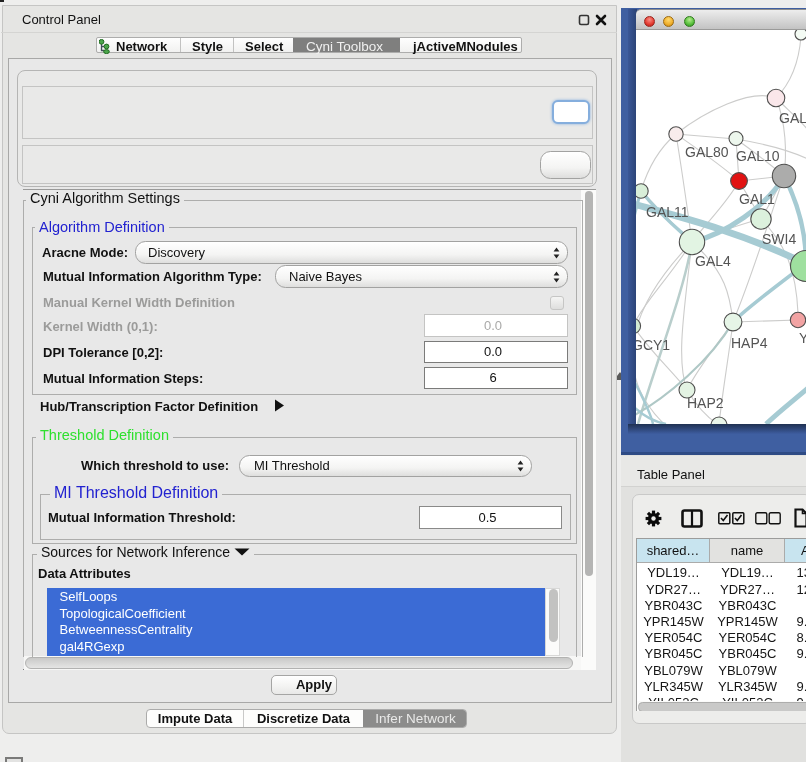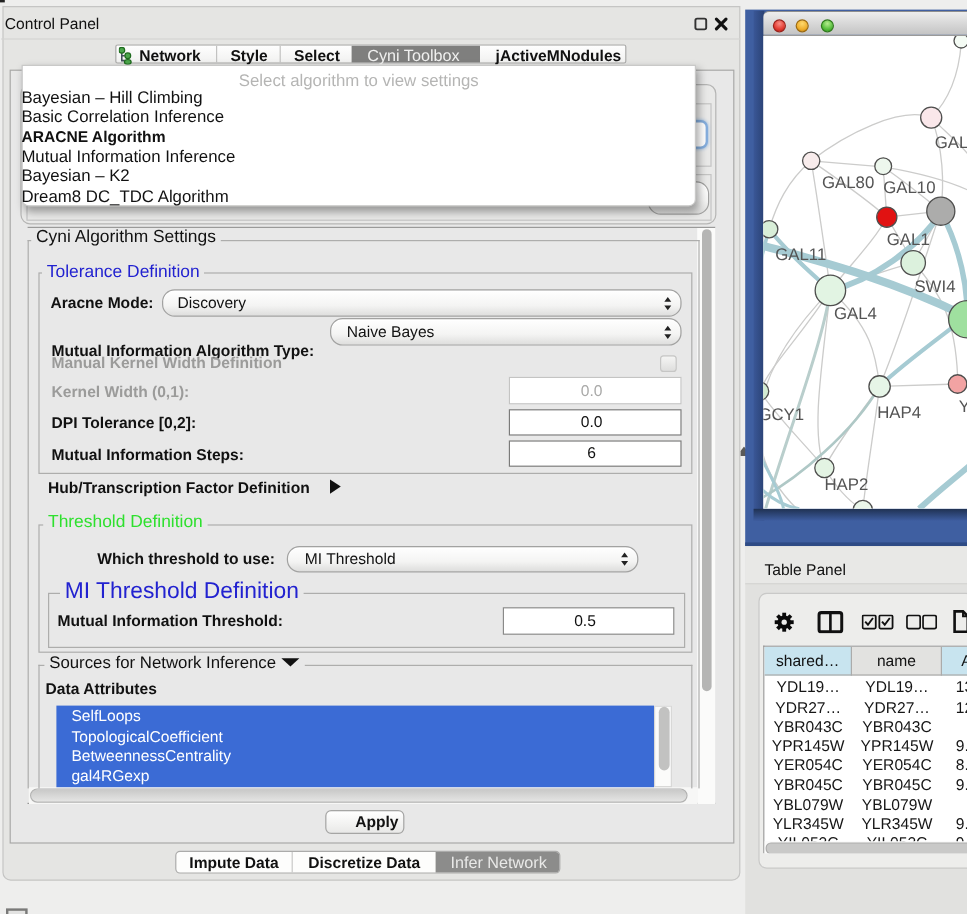--- a/index.html
+++ b/index.html
@@ -19,21 +19,21 @@
 .gt{position:absolute;background:#E8E8E8;padding:0 4px;white-space:nowrap;line-height:14px;}
 </style>
 </head>
 <body>
 <div id="page">
 
 <div class="abs" style="left:0;top:0;width:4px;height:2px;background:#222;"></div>
 
 <div class="abs" style="left:2px;top:5px;width:615px;height:729px;background:#E5E5E3;
   border:1px solid #C5C5C4;border-radius:0 0 7px 7px;box-sizing:border-box;"></div>
-<div class="abs lbl" style="left:4px;top:13px;">Control Panel</div>
+<div class="abs lbl" style="left:22px;top:13px;">Control Panel</div>
 <div class="abs" style="left:1px;top:32px;width:616px;height:1px;background:#D4D4D2;"></div>
 <svg class="abs" style="left:578px;top:14px;" width="12" height="12" viewBox="0 0 12 12">
  <rect x="1.5" y="1.5" width="9" height="9" rx="1.5" fill="none" stroke="#333" stroke-width="1.6"></rect>
 </svg>
 <svg class="abs" style="left:595px;top:14px;" width="12" height="12" viewBox="0 0 12 12">
  <path d="M2 2 L10 10 M10 2 L2 10" stroke="#111" stroke-width="2.6" stroke-linecap="round"></path>
 </svg>
 
 <div class="abs" style="left:8px;top:58px;width:604px;height:645px;background:#E8E8E8;
   border:1px solid #A8A8A7;box-sizing:border-box;"></div>
@@ -51,30 +51,30 @@
 <div class="abs" style="left:581px;top:190px;width:15px;height:480px;background:#FBFBFA;"></div>
 <div class="abs" style="left:584.5px;top:191px;width:8.5px;height:385px;background:#B5B5B4;border-radius:4.5px;"></div>
 
 <div class="abs" style="left:24px;top:656px;width:557px;height:14px;background:#F7F7F6;"></div>
 <div class="abs" style="left:25px;top:657px;width:548px;height:12px;background:linear-gradient(#C9C9C8,#E5E5E4);border:1px solid #B2B2B1;border-radius:6px;box-sizing:border-box;"></div>
 
 <div class="group" style="left:23px;top:199.5px;width:558px;height:456.5px;border-bottom:none;"></div>
 <div class="abs gt" style="left:26px;top:191px;font-size:14.5px;color:#111;">Cyni Algorithm Settings</div>
 
 <div class="group" style="left:31.5px;top:226.5px;width:543px;height:166.5px;"></div>
-<div class="abs gt" style="left:35px;top:220px;font-size:14.5px;color:#2222D0;">Tolerance Definition</div>
+<div class="abs gt" style="left:35px;top:220px;font-size:14.5px;color:#2222D0;">Algorithm Definition</div>
 
 <div class="abs lbl b" style="left:42px;top:246px;">Aracne Mode:</div>
 <div class="combo" style="left:135px;top:241px;width:431px;height:21px;">
       <span class="ct">Discovery</span>
  <svg class="carr" viewBox="0 0 7 12">
         <path d="M3.5 0.5 L6.4 4.4 H0.6 Z M3.5 11.5 L0.6 7.6 H6.4 Z" fill="#222"></path>
       </svg>
     </div>
-<div class="abs lbl b" style="left:43px;top:286px;">Mutual Information Algorithm Type:</div>
+<div class="abs lbl b" style="left:43px;top:270px;">Mutual Information Algorithm Type:</div>
 <div class="combo" style="left:275px;top:265px;width:291px;height:21px;">
       <span class="ct" style="left:13px;">Naive Bayes</span>
  <svg class="carr" viewBox="0 0 7 12">
         <path d="M3.5 0.5 L6.4 4.4 H0.6 Z M3.5 11.5 L0.6 7.6 H6.4 Z" fill="#222"></path>
       </svg>
     </div>
 <div class="abs lbl b gray" style="left:43px;top:296px;">Manual Kernel Width Definition</div>
 <div class="abs" style="left:550px;top:296px;width:14px;height:14px;border:1px solid #C6C6C5;border-radius:3px;background:linear-gradient(#F5F5F4,#DEDEDD);box-sizing:border-box;"></div>
 <div class="abs lbl b gray" style="left:43px;top:320px;">Kernel Width (0,1):</div>
 <div class="field" style="left:424px;top:314px;width:144px;height:23px;border-color:#C4C4C3;color:#A9A9A8;line-height:21px;">0.0</div>
@@ -91,21 +91,21 @@
 <div class="group" style="left:31.5px;top:437px;width:543px;height:105px;"></div>
 <div class="abs gt" style="left:36px;top:428px;font-size:14.5px;color:#2EE02E;">Threshold Definition</div>
 <div class="abs lbl b" style="left:81px;top:459px;">Which threshold to use:</div>
 <div class="combo" style="left:239px;top:454.5px;width:291px;height:20.5px;">
       <span class="ct" style="left:14px;">MI Threshold</span>
  <svg class="carr" viewBox="0 0 7 12">
         <path d="M3.5 0.5 L6.4 4.4 H0.6 Z M3.5 11.5 L0.6 7.6 H6.4 Z" fill="#222"></path>
       </svg>
     </div>
 <div class="group" style="left:39.5px;top:494px;width:529px;height:43.5px;"></div>
-<div class="abs gt" style="left:50px;top:486px;font-size:19px;color:#2222D0;">MI Threshold Definition</div>
+<div class="abs gt" style="left:50px;top:486px;font-size:16px;color:#2222D0;">MI Threshold Definition</div>
 <div class="abs lbl b" style="left:48px;top:511px;">Mutual Information Threshold:</div>
 <div class="field" style="left:419px;top:506px;width:143px;height:23px;border-color:#8A8A89;line-height:21px;">0.5</div>
 
 <div class="group" style="left:31.5px;top:553.5px;width:543px;height:102.5px;border-bottom:none;"></div>
 <div class="abs gt" style="left:37px;top:545px;font-size:14px;color:#111;">Sources for Network Inference <svg width="16" height="8" viewBox="0 0 16 8" style="vertical-align:1.5px;">
         <path d="M0.5 0.5 H15.5 L8 7.5 Z" fill="#111"></path>
       </svg></div>
 <div class="abs lbl b" style="left:38px;top:567px;">Data Attributes</div>
 <div class="abs" style="left:47px;top:588px;width:498px;height:68px;background:#3B6BD5;color:#fff;font-size:13px;overflow:hidden;">
   <div style="padding:1px 0 0 12.5px;line-height:16.7px;">SelfLoops<br>TopologicalCoefficient<br>BetweennessCentrality<br>gal4RGexp</div>
@@ -134,25 +134,20 @@
   <circle cx="2.5" cy="2.8" r="2.4" fill="#4CA64C" stroke="#1E6B1E" stroke-width="1"></circle>
   <circle cx="7.5" cy="7.5" r="2.4" fill="#4CA64C" stroke="#1E6B1E" stroke-width="1"></circle>
   <ellipse cx="7.5" cy="12.6" rx="2.8" ry="2" fill="#4CA64C" stroke="#1E6B1E" stroke-width="1"></ellipse>
 </svg>
 <div class="abs lbl b" style="left:116px;top:40px;">Network</div>
 <div class="abs lbl b" style="left:192px;top:40px;">Style</div>
 <div class="abs lbl b" style="left:245px;top:40px;">Select</div>
 <div class="abs" style="left:306px;top:40px;color:#F0F0EF;font-size:13.5px;line-height:13px;white-space:nowrap;">Cyni Toolbox</div>
 <div class="abs lbl b" style="left:413px;top:40px;">jActiveMNodules</div>
 
-<div class="abs" style="left:18px;top:53.5px;width:562px;height:118.5px;background:#FFFFFF;
- border:1px solid #C9C9C8;border-radius:0 0 6px 6px;box-shadow:2px 4px 7px rgba(0,0,0,0.35);box-sizing:border-box;">
-  <div style="position:absolute;left:0;top:4px;width:100%;text-align:center;font-size:14px;color:#B5B5B4;">Select algorithm to view settings</div>
-  <div style="position:absolute;left:-1.2px;top:18px;font-size:14px;color:#111;line-height:16.2px;white-space:nowrap;">Bayesian – Hill Climbing<br>Basic Correlation Inference<br><b style="font-size:13px;">ARACNE Algorithm</b><br>Mutual Information Inference<br>Bayesian – K2<br>Dream8 DC_TDC Algorithm</div>
-</div>
 
 <svg class="abs" style="left:617px;top:372px;" width="6" height="8" viewBox="0 0 6 8">
       <path d="M0 4 L3 0 L6 4 L6 8 L0 8 Z" fill="#5A5A59"></path>
     </svg>
 
 <div class="abs" style="left:621px;top:8px;width:185px;height:447px;background:#3F5FA1;"></div>
 <div class="abs" style="left:621px;top:452px;width:185px;height:3px;background:#2E4B85;"></div>
 
 <div class="abs" style="left:628px;top:9px;width:9px;height:425px;background:linear-gradient(90deg,#3A5797,#2A4274);"></div>
 <div class="abs" style="left:628px;top:424px;width:178px;height:10px;background:linear-gradient(#1F3152,#3E5DA0);"></div>

